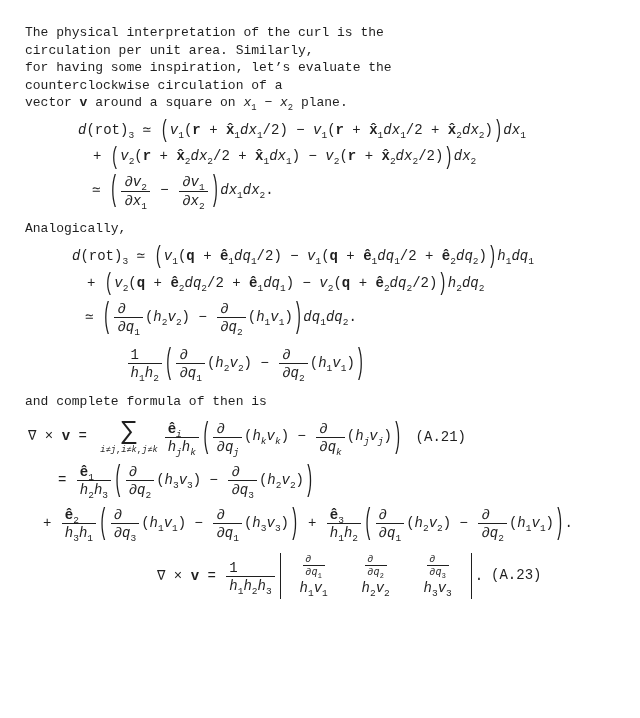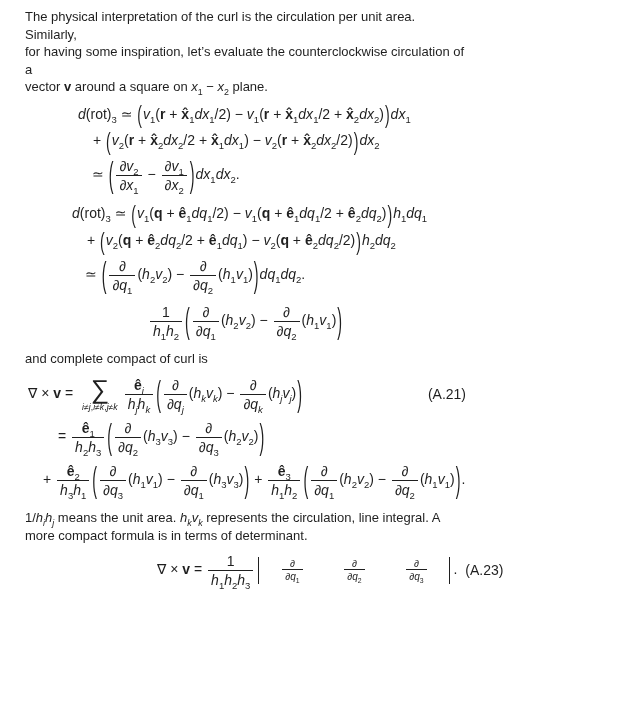--- a/index.html
+++ b/index.html
@@ -1,39 +1,39 @@
 <!DOCTYPE html>
 <html><head>
 <meta charset="utf-8">
 <style>
   html,body{margin:0;padding:0;background:#ffffff;}
   body{width:640px;height:718px;overflow:hidden;}
   .page{
     width:548px;height:718px;
-    padding:8px 82px 0 25px;
+    padding:24px 82px 0 25px;
     box-sizing:border-box;
-    font-family:Liberation Sans, sans-serif;
+    font-family:Liberation Mono, monospace;
     color:#1f1f1f;
     font-size:13px;
     line-height:17.5px;
   }
   .para{margin:0 0 3px 0;}
   .eq{margin:9px 0 11px 0;font-size:14px;}
   .eqline{display:flex;align-items:center;margin:8px 0;white-space:nowrap;line-height:1.35;}
   .eqline.center{justify-content:center;}
   .eqline.tight{margin-top:-5px;margin-bottom:2px;}
   .eqc{display:inline-block;white-space:nowrap;}
   .tag{margin-left:auto;font-style:normal;padding-left:8px;}
   i{font-style:italic;}
   .vb{font-weight:bold;font-style:normal;}
   .rm{font-style:normal;}
   sub{font-size:0.68em;line-height:0;}
   sub.sn{font-style:normal;}
   
-  .fr{display:inline-block;text-align:center;vertical-align:-0.75em;margin:0 2px;line-height:1.18;}
+  .fr{display:inline-block;text-align:left;vertical-align:-0.75em;margin:0 2px;line-height:1.18;}
   .fr .nu{display:block;padding:0 3px 0px 3px;border-bottom:1px solid #1f1f1f;}
   .fr .de{display:block;padding:1px 3px 0 3px;}
   
   .bp{display:inline-block;font-style:normal;vertical-align:middle;line-height:1;padding:0 1px;}
   .bp1{transform:scaleY(1.65);}
   .bp2{transform:scaleY(2.45);font-size:1.02em;}
   
   .sum{display:inline-flex;flex-direction:column;align-items:center;vertical-align:middle;margin:0 5px;line-height:1;}
   .sum .ss{font-size:1.85em;line-height:0.95;font-style:normal;}
   .sum .sb{font-size:0.62em;margin-top:2px;}
@@ -54,62 +54,67 @@
       <div class="eqline">
         <span class="eqc" style="margin-left: 53px;"><i>d</i>(<span class="rm">rot</span>)<sub class="sn">3</sub> ≃ <span class="bp bp1">(</span><i>v</i><sub class="sn">1</sub>(<b class="vb">r</b> + <b class="vb">x̂</b><sub class="sn">1</sub><i>dx</i><sub class="sn">1</sub>/2) − <i>v</i><sub class="sn">1</sub>(<b class="vb">r</b> + <b class="vb">x̂</b><sub class="sn">1</sub><i>dx</i><sub class="sn">1</sub>/2 + <b class="vb">x̂</b><sub class="sn">2</sub><i>dx</i><sub class="sn">2</sub>)<span class="bp bp1">)</span><i>dx</i><sub class="sn">1</sub></span>
       </div>
       <div class="eqline">
         <span class="eqc" style="margin-left: 68px;">+ <span class="bp bp1">(</span><i>v</i><sub class="sn">2</sub>(<b class="vb">r</b> + <b class="vb">x̂</b><sub class="sn">2</sub><i>dx</i><sub class="sn">2</sub>/2 + <b class="vb">x̂</b><sub class="sn">1</sub><i>dx</i><sub class="sn">1</sub>) − <i>v</i><sub class="sn">2</sub>(<b class="vb">r</b> + <b class="vb">x̂</b><sub class="sn">2</sub><i>dx</i><sub class="sn">2</sub>/2)<span class="bp bp1">)</span><i>dx</i><sub class="sn">2</sub></span>
       </div>
       <div class="eqline">
         <span class="eqc" style="margin-left: 67px;">≃ <span class="bp bp2">(</span><span class="fr"><span class="nu"><i>∂v</i><sub class="sn">2</sub></span><span class="de"><i>∂x</i><sub class="sn">1</sub></span></span> − <span class="fr"><span class="nu"><i>∂v</i><sub class="sn">1</sub></span><span class="de"><i>∂x</i><sub class="sn">2</sub></span></span><span class="bp bp2">)</span><i>dx</i><sub class="sn">1</sub><i>dx</i><sub class="sn">2</sub>.</span>
       </div>
     </div>
+  <p class="para">Analogically,</p>
   <div class="eq">
       <div class="eqline">
         <span class="eqc" style="margin-left: 47px;"><i>d</i>(<span class="rm">rot</span>)<sub class="sn">3</sub> ≃ <span class="bp bp1">(</span><i>v</i><sub class="sn">1</sub>(<b class="vb">q</b> + <b class="vb">ê</b><sub class="sn">1</sub><i>dq</i><sub class="sn">1</sub>/2) − <i>v</i><sub class="sn">1</sub>(<b class="vb">q</b> + <b class="vb">ê</b><sub class="sn">1</sub><i>dq</i><sub class="sn">1</sub>/2 + <b class="vb">ê</b><sub class="sn">2</sub><i>dq</i><sub class="sn">2</sub>)<span class="bp bp1">)</span><i>h</i><sub class="sn">1</sub><i>dq</i><sub class="sn">1</sub></span>
       </div>
       <div class="eqline">
         <span class="eqc" style="margin-left: 62px;">+ <span class="bp bp1">(</span><i>v</i><sub class="sn">2</sub>(<b class="vb">q</b> + <b class="vb">ê</b><sub class="sn">2</sub><i>dq</i><sub class="sn">2</sub>/2 + <b class="vb">ê</b><sub class="sn">1</sub><i>dq</i><sub class="sn">1</sub>) − <i>v</i><sub class="sn">2</sub>(<b class="vb">q</b> + <b class="vb">ê</b><sub class="sn">2</sub><i>dq</i><sub class="sn">2</sub>/2)<span class="bp bp1">)</span><i>h</i><sub class="sn">2</sub><i>dq</i><sub class="sn">2</sub></span>
       </div>
       <div class="eqline">
         <span class="eqc" style="margin-left: 60px;">≃ <span class="bp bp2">(</span><span class="fr"><span class="nu"><i>∂</i></span><span class="de"><i>∂q</i><sub class="sn">1</sub></span></span>(<i>h</i><sub class="sn">2</sub><i>v</i><sub class="sn">2</sub>) − <span class="fr"><span class="nu"><i>∂</i></span><span class="de"><i>∂q</i><sub class="sn">2</sub></span></span>(<i>h</i><sub class="sn">1</sub><i>v</i><sub class="sn">1</sub>)<span class="bp bp2">)</span><i>dq</i><sub class="sn">1</sub><i>dq</i><sub class="sn">2</sub>.</span>
       </div>
     </div>
   <div class="eq">
       <div class="eqline center">
         <span class="eqc"><span class="fr"><span class="nu">1</span><span class="de"><i>h</i><sub class="sn">1</sub><i>h</i><sub class="sn">2</sub></span></span><span class="bp bp2">(</span><span class="fr"><span class="nu"><i>∂</i></span><span class="de"><i>∂q</i><sub class="sn">1</sub></span></span>(<i>h</i><sub class="sn">2</sub><i>v</i><sub class="sn">2</sub>) − <span class="fr"><span class="nu"><i>∂</i></span><span class="de"><i>∂q</i><sub class="sn">2</sub></span></span>(<i>h</i><sub class="sn">1</sub><i>v</i><sub class="sn">1</sub>)<span class="bp bp2">)</span></span>
       </div>
     </div>
-  <p class="para">and complete compact of curl is</p>
+  <p class="para">and complete formula of then is</p>
   <div class="eq">
       <div class="eqline">
         <span class="eqc" style="margin-left: 3px;">∇ × <b class="vb">v</b> = <span class="sum">
             <span class="ss">∑</span>
             <span class="sb"><i>i</i>≠<i>j</i>,<i>i</i>≠<i>k</i>,<i>j</i>≠<i>k</i></span>
           </span><span class="fr"><span class="nu"><b class="vb">ê</b><sub class="si"><i>i</i></sub></span><span class="de"><i>h</i><sub class="si"><i>j</i></sub><i>h</i><sub class="si"><i>k</i></sub></span></span><span class="bp bp2">(</span><span class="fr"><span class="nu"><i>∂</i></span><span class="de"><i>∂q</i><sub class="si"><i>j</i></sub></span></span>(<i>h</i><sub class="si"><i>k</i></sub><i>v</i><sub class="si"><i>k</i></sub>) − <span class="fr"><span class="nu"><i>∂</i></span><span class="de"><i>∂q</i><sub class="si"><i>k</i></sub></span></span>(<i>h</i><sub class="si"><i>j</i></sub><i>v</i><sub class="si"><i>j</i></sub>)<span class="bp bp2">)</span></span>
         <span class="tag">(A.21)</span>
       </div>
       <div class="eqline">
         <span class="eqc" style="margin-left: 33px;">= <span class="fr"><span class="nu"><b class="vb">ê</b><sub class="sn">1</sub></span><span class="de"><i>h</i><sub class="sn">2</sub><i>h</i><sub class="sn">3</sub></span></span><span class="bp bp2">(</span><span class="fr"><span class="nu"><i>∂</i></span><span class="de"><i>∂q</i><sub class="sn">2</sub></span></span>(<i>h</i><sub class="sn">3</sub><i>v</i><sub class="sn">3</sub>) − <span class="fr"><span class="nu"><i>∂</i></span><span class="de"><i>∂q</i><sub class="sn">3</sub></span></span>(<i>h</i><sub class="sn">2</sub><i>v</i><sub class="sn">2</sub>)<span class="bp bp2">)</span></span>
       </div>
       <div class="eqline">
         <span class="eqc" style="margin-left: 18px;">+ <span class="fr"><span class="nu"><b class="vb">ê</b><sub class="sn">2</sub></span><span class="de"><i>h</i><sub class="sn">3</sub><i>h</i><sub class="sn">1</sub></span></span><span class="bp bp2">(</span><span class="fr"><span class="nu"><i>∂</i></span><span class="de"><i>∂q</i><sub class="sn">3</sub></span></span>(<i>h</i><sub class="sn">1</sub><i>v</i><sub class="sn">1</sub>) − <span class="fr"><span class="nu"><i>∂</i></span><span class="de"><i>∂q</i><sub class="sn">1</sub></span></span>(<i>h</i><sub class="sn">3</sub><i>v</i><sub class="sn">3</sub>)<span class="bp bp2">)</span> + <span class="fr"><span class="nu"><b class="vb">ê</b><sub class="sn">3</sub></span><span class="de"><i>h</i><sub class="sn">1</sub><i>h</i><sub class="sn">2</sub></span></span><span class="bp bp2">(</span><span class="fr"><span class="nu"><i>∂</i></span><span class="de"><i>∂q</i><sub class="sn">1</sub></span></span>(<i>h</i><sub class="sn">2</sub><i>v</i><sub class="sn">2</sub>) − <span class="fr"><span class="nu"><i>∂</i></span><span class="de"><i>∂q</i><sub class="sn">2</sub></span></span>(<i>h</i><sub class="sn">1</sub><i>v</i><sub class="sn">1</sub>)<span class="bp bp2">)</span>.</span>
       </div>
     </div>
-  <p class="para">1/<i>h</i><sub class="si"><i>i</i></sub><i>h</i><sub class="si"><i>j</i></sub> means the unit area.  <i>h</i><sub class="si"><i>k</i></sub><i>v</i><sub class="si"><i>k</i></sub> represents the circulation, line integral.  A<br>more compact formula is in terms of determinant.</p>
   <div class="eq">
       <div class="eqline">
         <span class="eqc" style="margin-left: 132px;">∇ × <b class="vb">v</b> = <span class="fr"><span class="nu">1</span><span class="de"><i>h</i><sub class="sn">1</sub><i>h</i><sub class="sn">2</sub><i>h</i><sub class="sn">3</sub></span></span><span class="det">
             <span class="vbar"></span>
             <span class="dtbl">
               <span class="drow">
                 <span class="dcell"><span class="fr"><span class="nu"><i>∂</i></span><span class="de"><i>∂q</i><sub class="sn">1</sub></span></span></span>
                 <span class="dcell"><span class="fr"><span class="nu"><i>∂</i></span><span class="de"><i>∂q</i><sub class="sn">2</sub></span></span></span>
                 <span class="dcell"><span class="fr"><span class="nu"><i>∂</i></span><span class="de"><i>∂q</i><sub class="sn">3</sub></span></span></span>
               </span>
+              <span class="drow">
+                <span class="dcell"><i>h</i><sub class="sn">1</sub><i>v</i><sub class="sn">1</sub></span>
+                <span class="dcell"><i>h</i><sub class="sn">2</sub><i>v</i><sub class="sn">2</sub></span>
+                <span class="dcell"><i>h</i><sub class="sn">3</sub><i>v</i><sub class="sn">3</sub></span>
+              </span>
             </span>
             <span class="vbar"></span>
           </span>.</span>
         <span class="tag">(A.23)</span>
       </div>
     </div>
 </div>
 
 </body></html>

